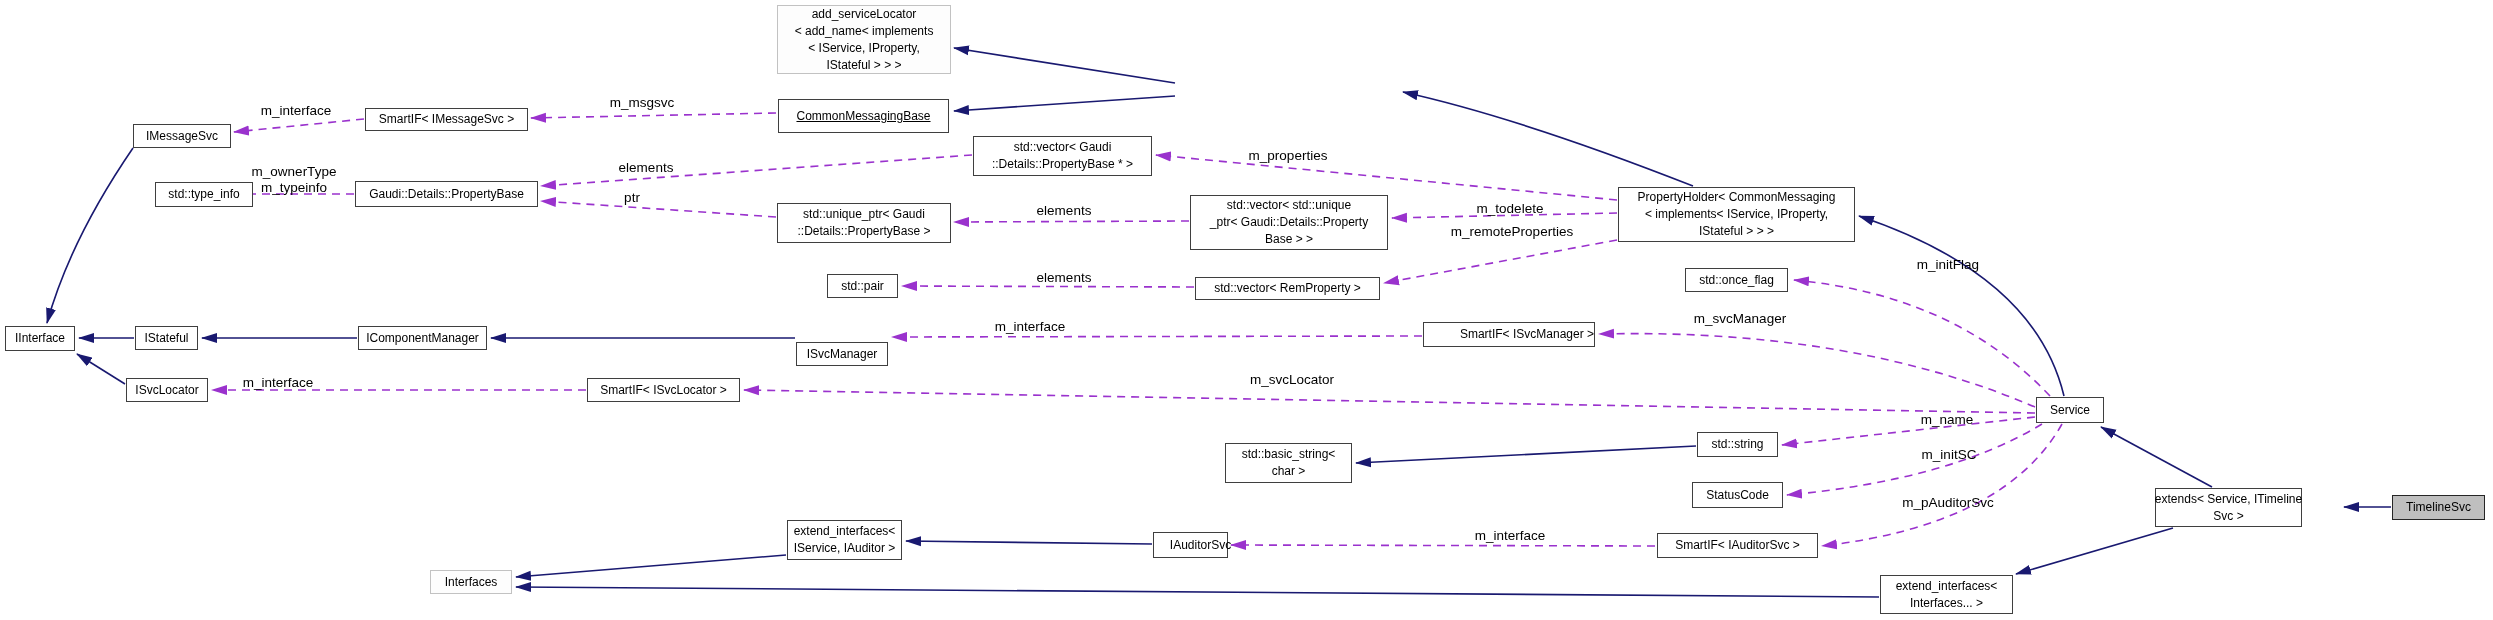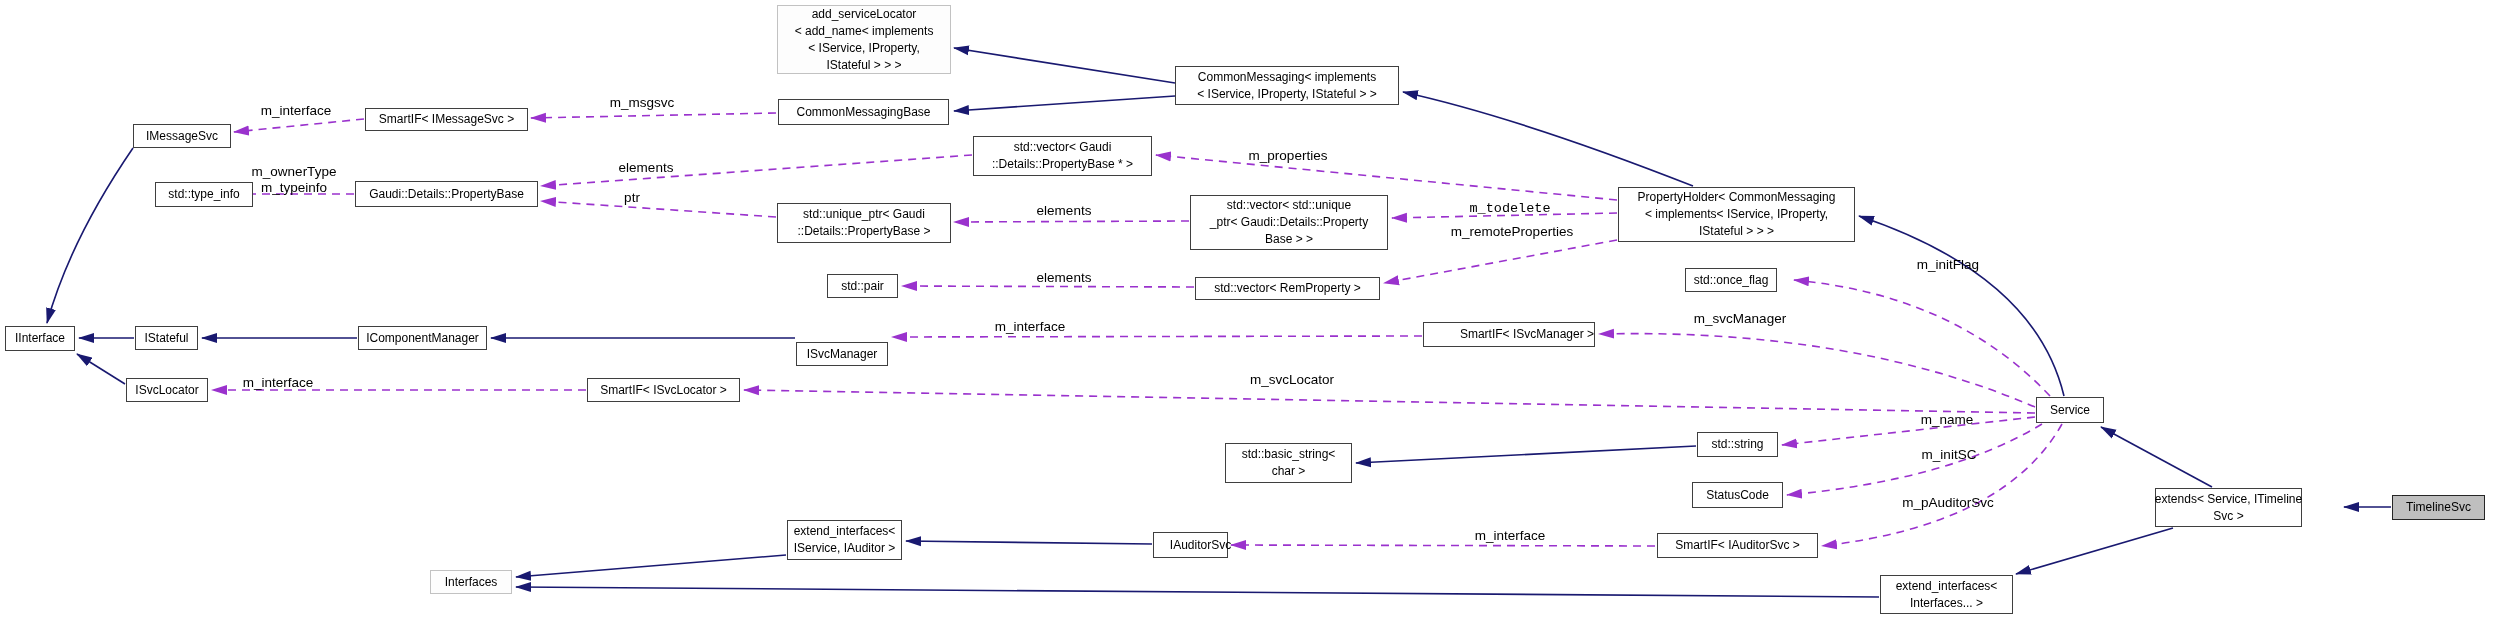--- a/index.html
+++ b/index.html
@@ -85,21 +85,21 @@
     </div>
     <div class="edge-label" style="left: 632px; top: 198px;">
       <div>ptr</div>
     </div>
     <div class="edge-label" style="left: 1288px; top: 156px;">
       <div>m_properties</div>
     </div>
     <div class="edge-label" style="left: 1064px; top: 211px;">
       <div>elements</div>
     </div>
-    <div class="edge-label" style="left: 1510px; top: 209px; font-family: Liberation Mono, monospace;">
+    <div class="edge-label" style="left: 1510px; top: 209px;">
       <div>m_todelete</div>
     </div>
     <div class="edge-label" style="left: 1512px; top: 232px;">
       <div>m_remoteProperties</div>
     </div>
     <div class="edge-label" style="left: 1064px; top: 278px;">
       <div>elements</div>
     </div>
     <div class="edge-label" style="left: 1948px; top: 265px;">
       <div>m_initFlag</div>
@@ -127,25 +127,21 @@
     </div>
     <div class="edge-label" style="left: 1510px; top: 536px;">
       <div>m_interface</div>
     </div>
     <div class="node grey" style="left: 777px; top: 5px; width: 174px; height: 69px;">
       <div>add_serviceLocator</div>
       <div>&lt; add_name&lt; implements</div>
       <div>&lt; IService, IProperty,</div>
       <div>IStateful &gt; &gt; &gt;</div>
     </div>
-    <div class="node normal" style="left: 1175px; top: 66px; width: 224px; height: 39px;">
-      <div>CommonMessaging&lt; implements</div>
-      <div>&lt; IService, IProperty, IStateful &gt; &gt;</div>
-    </div>
-    <div class="node normal" style="left: 778px; top: 99px; width: 171px; height: 26px;">
+    <div class="node normal" style="left: 778px; top: 99px; width: 171px; height: 34px; text-decoration: underline;">
       <div>CommonMessagingBase</div>
     </div>
     <div class="node normal" style="left: 365px; top: 108px; width: 163px; height: 23px;">
       <div>SmartIF&lt; IMessageSvc &gt;</div>
     </div>
     <div class="node normal" style="left: 133px; top: 124px; width: 98px; height: 24px;">
       <div>IMessageSvc</div>
     </div>
     <div class="node normal" style="left: 133px; top: 182px; width: 98px; height: 25px; margin-left: 22px;">
       <div>std::type_info</div>
@@ -170,21 +166,21 @@
       <div>PropertyHolder&lt; CommonMessaging</div>
       <div>&lt; implements&lt; IService, IProperty,</div>
       <div>IStateful &gt; &gt; &gt;</div>
     </div>
     <div class="node normal" style="left: 827px; top: 274px; width: 71px; height: 24px;">
       <div>std::pair</div>
     </div>
     <div class="node normal" style="left: 1195px; top: 277px; width: 185px; height: 23px;">
       <div>std::vector&lt; RemProperty &gt;</div>
     </div>
-    <div class="node normal" style="left: 1685px; top: 268px; width: 92px; height: 24px;">
+    <div class="node normal" style="left: 1685px; top: 268px; width: 103px; height: 24px;">
       <div>std::once_flag</div>
     </div>
     <div class="node normal" style="left: 5px; top: 326px; width: 70px; height: 25px;">
       <div>IInterface</div>
     </div>
     <div class="node normal" style="left: 135px; top: 326px; width: 63px; height: 24px;">
       <div>IStateful</div>
     </div>
     <div class="node normal" style="left: 358px; top: 326px; width: 129px; height: 24px;">
       <div>IComponentManager</div>

